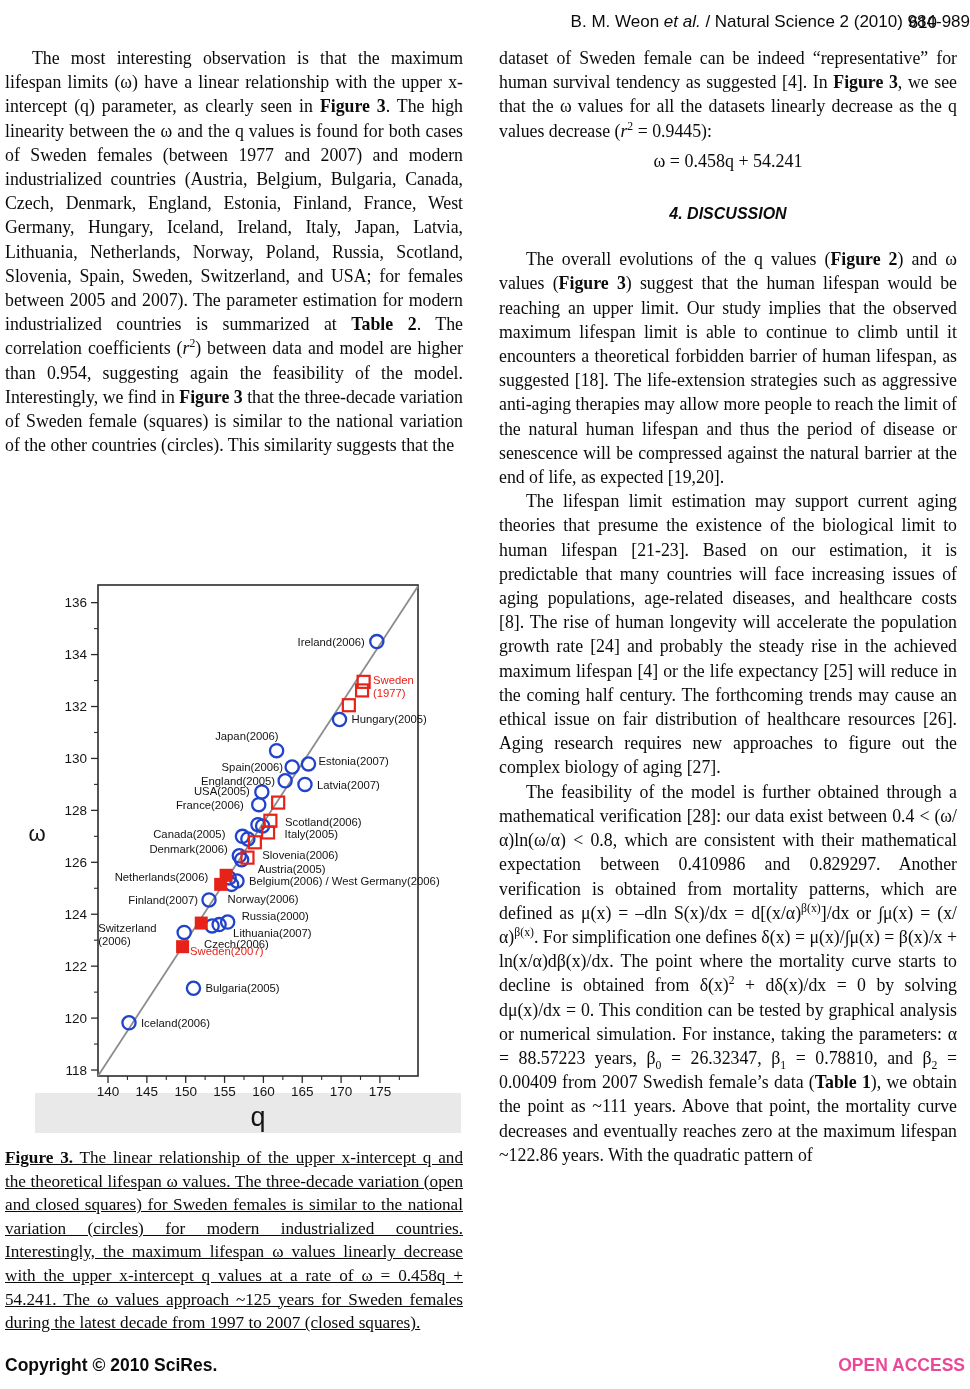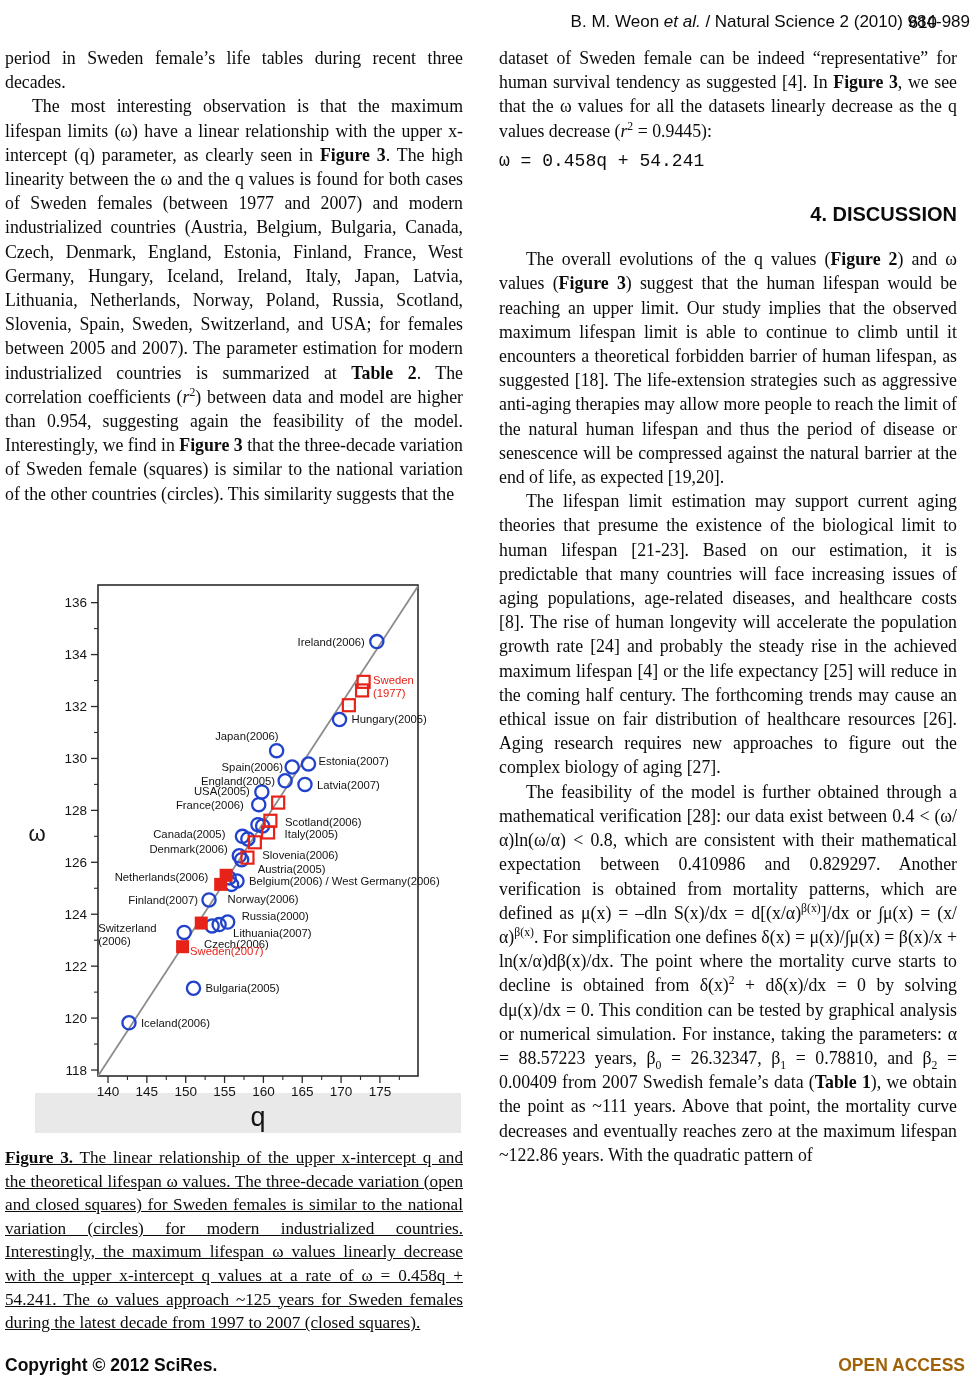--- a/index.html
+++ b/index.html
@@ -17,41 +17,40 @@
   .col-left{left:5px;height:1343px;}
   .col-right{left:499px;height:1300px;overflow:hidden;}
   .text-block{height:525px;overflow:hidden;}
   p{margin:0;}
   .indent{text-indent:27px;}
   sup{font-size:66%;vertical-align:super;line-height:0;}
   sub{font-size:66%;vertical-align:sub;line-height:0;}
   figure{position:absolute;top:529px;left:0;margin:0;width:458px;height:565px;}
   .caption{position:absolute;top:1100px;left:0;width:458px;
     font-size:17.2px;line-height:23.6px;text-align:justify;text-decoration:underline;}
-  .equation{text-align:left;margin:6px 0 7px 0;font-size:18px;font-family:Liberation Mono, monospace;}
-  h2{font-family:"Liberation Sans", sans-serif;font-size:20px;font-weight:bold;
-    margin:29px 0 21px 0;text-align:right;}
+  .equation{text-align:center;margin:6px 0 7px 0;font-size:18px;}
+  h2{font-family:"Liberation Sans", sans-serif;font-size:16px;font-weight:bold;
+    margin:29px 0 21px 0;text-align:center;font-style:italic;}
   footer{position:absolute;top:1355px;left:5px;right:5px;height:24px;
     font-family:"Liberation Sans", sans-serif;font-weight:bold;font-size:17.5px;}
   .copyright{position:absolute;left:0;top:0;}
   .open-access{position:absolute;right:0;top:0;}
 </style>
 </head>
 <body>
 
 <div class="page">
 
   <header>
     <div class="htitle"><span>B. M. Weon </span><i>et al.</i><span> / Natural Science 2 (2010) 984-989</span></div>
     <div class="pageno">610</div>
   </header>
 
   <div class="col col-left">
     <div class="text-block">
-      <p>period in Sweden female’s life tables during recent three decades.</p>
       <p class="indent">The most interesting observation is that the maximum lifespan limits (ω) have a linear relationship with the upper x-intercept (q) parameter, as clearly seen in <b>Figure 3</b>. The high linearity between the ω and the q values is found for both cases of Sweden females (between 1977 and 2007) and modern industrialized countries (Austria, Belgium, Bulgaria, Canada, Czech, Denmark, England, Estonia, Finland, France, West Germany, Hungary, Iceland, Ireland, Italy, Japan, Latvia, Lithuania, Netherlands, Norway, Poland, Russia, Scotland, Slovenia, Spain, Sweden, Switzerland, and USA; for females between 2005 and 2007). The parameter estimation for modern industrialized countries is summarized at <b>Table 2</b>. The correlation coefficients (<i>r</i><sup>2</sup>) between data and model are higher than 0.954, suggesting again the feasibility of the model. Interestingly, we find in <b>Figure 3</b> that the three-decade variation of Sweden female (squares) is similar to the national variation of the other countries (circles). This similarity suggests that the</p>
     </div>
     <figure>
       <svg id="chart-svg" width="458" height="565" viewBox="0 0 458 565">
           <rect x="30" y="518" width="426" height="40" fill="#e9e9e9"></rect>
           <rect x="93" y="10" width="320" height="491" fill="#ffffff" stroke="#2b2b2b" stroke-width="1.6"></rect>
           <line x1="93" y1="495.02802749867783" x2="86" y2="495.02802749867783" stroke="#2b2b2b" stroke-width="1.3"></line>
           <text x="82" y="499.52802749867783" text-anchor="end" font-size="13.5" fill="#141414" font-family="&quot;Liberation Sans&quot;, sans-serif">118</text>
           <line x1="93" y1="443.09783183500787" x2="86" y2="443.09783183500787" stroke="#2b2b2b" stroke-width="1.3"></line>
           <text x="82" y="447.59783183500787" text-anchor="end" font-size="13.5" fill="#141414" font-family="&quot;Liberation Sans&quot;, sans-serif">120</text>
@@ -179,17 +178,17 @@
   <div class="col col-right">
     <p>dataset of Sweden female can be indeed “representative” for human survival tendency as suggested [4]. In <b>Figure 3</b>, we see that the ω values for all the datasets linearly decrease as the q values decrease (<i>r</i><sup>2</sup> = 0.9445):</p>
     <div class="equation">ω = 0.458q + 54.241</div>
     <h2>4. DISCUSSION</h2>
     <p class="indent">The overall evolutions of the q values (<b>Figure 2</b>) and ω values (<b>Figure 3</b>) suggest that the human lifespan would be reaching an upper limit. Our study implies that the observed maximum lifespan limit is able to continue to climb until it encounters a theoretical forbidden barrier of human lifespan, as suggested [18]. The life-extension strategies such as aggressive anti-aging therapies may allow more people to reach the limit of the natural human lifespan and thus the period of disease or senescence will be compressed against the natural barrier at the end of life, as expected [19,20].</p>
     <p class="indent">The lifespan limit estimation may support current aging theories that presume the existence of the biological limit to human lifespan [21-23]. Based on our estimation, it is predictable that many countries will face increasing issues of aging populations, age-related diseases, and healthcare costs [8]. The rise of human longevity will accelerate the population growth rate [24] and probably the steady rise in the achieved maximum lifespan [4] or the life expectancy [25] will reduce in the coming half century. The forthcoming trends may cause an ethical issue on fair distribution of healthcare resources [26]. Aging research requires new approaches to figure out the complex biology of aging [27].</p>
     <p class="indent">The feasibility of the model is further obtained through a mathematical verification [28]: our data exist between 0.4 &lt; (ω/α)ln(ω/α) &lt; 0.8, which are consistent with their mathematical expectation between 0.410986 and 0.829297. Another verification is obtained from mortality patterns, which are defined as μ(x) = –dln S(x)/dx = d[(x/α)<sup>β(x)</sup>]/dx or ∫μ(x) = (x/α)<sup>β(x)</sup>. For simplification one defines δ(x) = μ(x)/∫μ(x) = β(x)/x + ln(x/α)dβ(x)/dx. The point where the mortality curve starts to decline is obtained from δ(x)<sup>2</sup> + dδ(x)/dx = 0 by solving dμ(x)/dx = 0. This condition can be tested by graphical analysis or numerical simulation. For instance, taking the parameters: α = 88.57223 years, β<sub>0</sub> = 26.32347, β<sub>1</sub> = 0.78810, and β<sub>2</sub> = 0.00409 from 2007 Swedish female’s data (<b>Table 1</b>), we obtain the point as ~111 years. Above that point, the mortality curve decreases and eventually reaches zero at the maximum lifespan ~122.86 years. With the quadratic pattern of</p>
   </div>
 
   <footer>
-    <div class="copyright">Copyright © 2012 SciRes.</div>
-    <div class="open-access" style="color: #a16207;">OPEN ACCESS</div>
+    <div class="copyright">Copyright © 2010 SciRes.</div>
+    <div class="open-access" style="color: #ec4899;">OPEN ACCESS</div>
   </footer>
 
 </div>
 
 </body></html>

